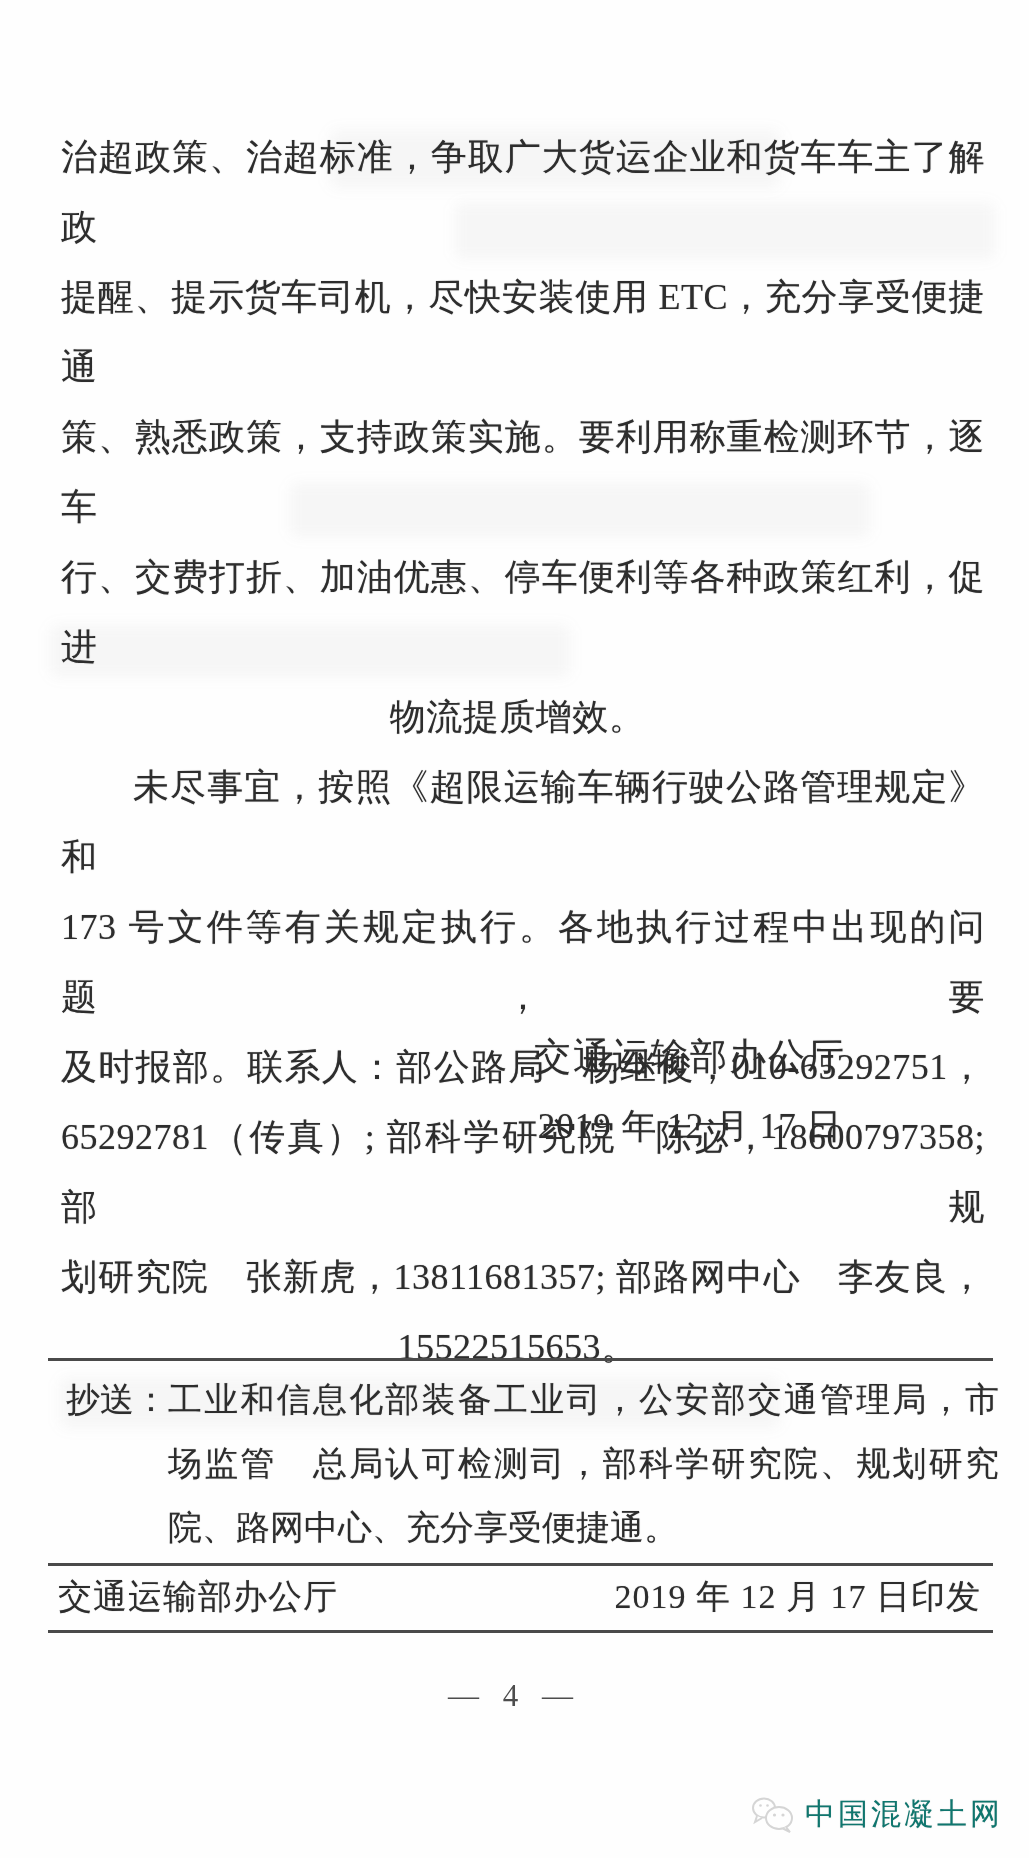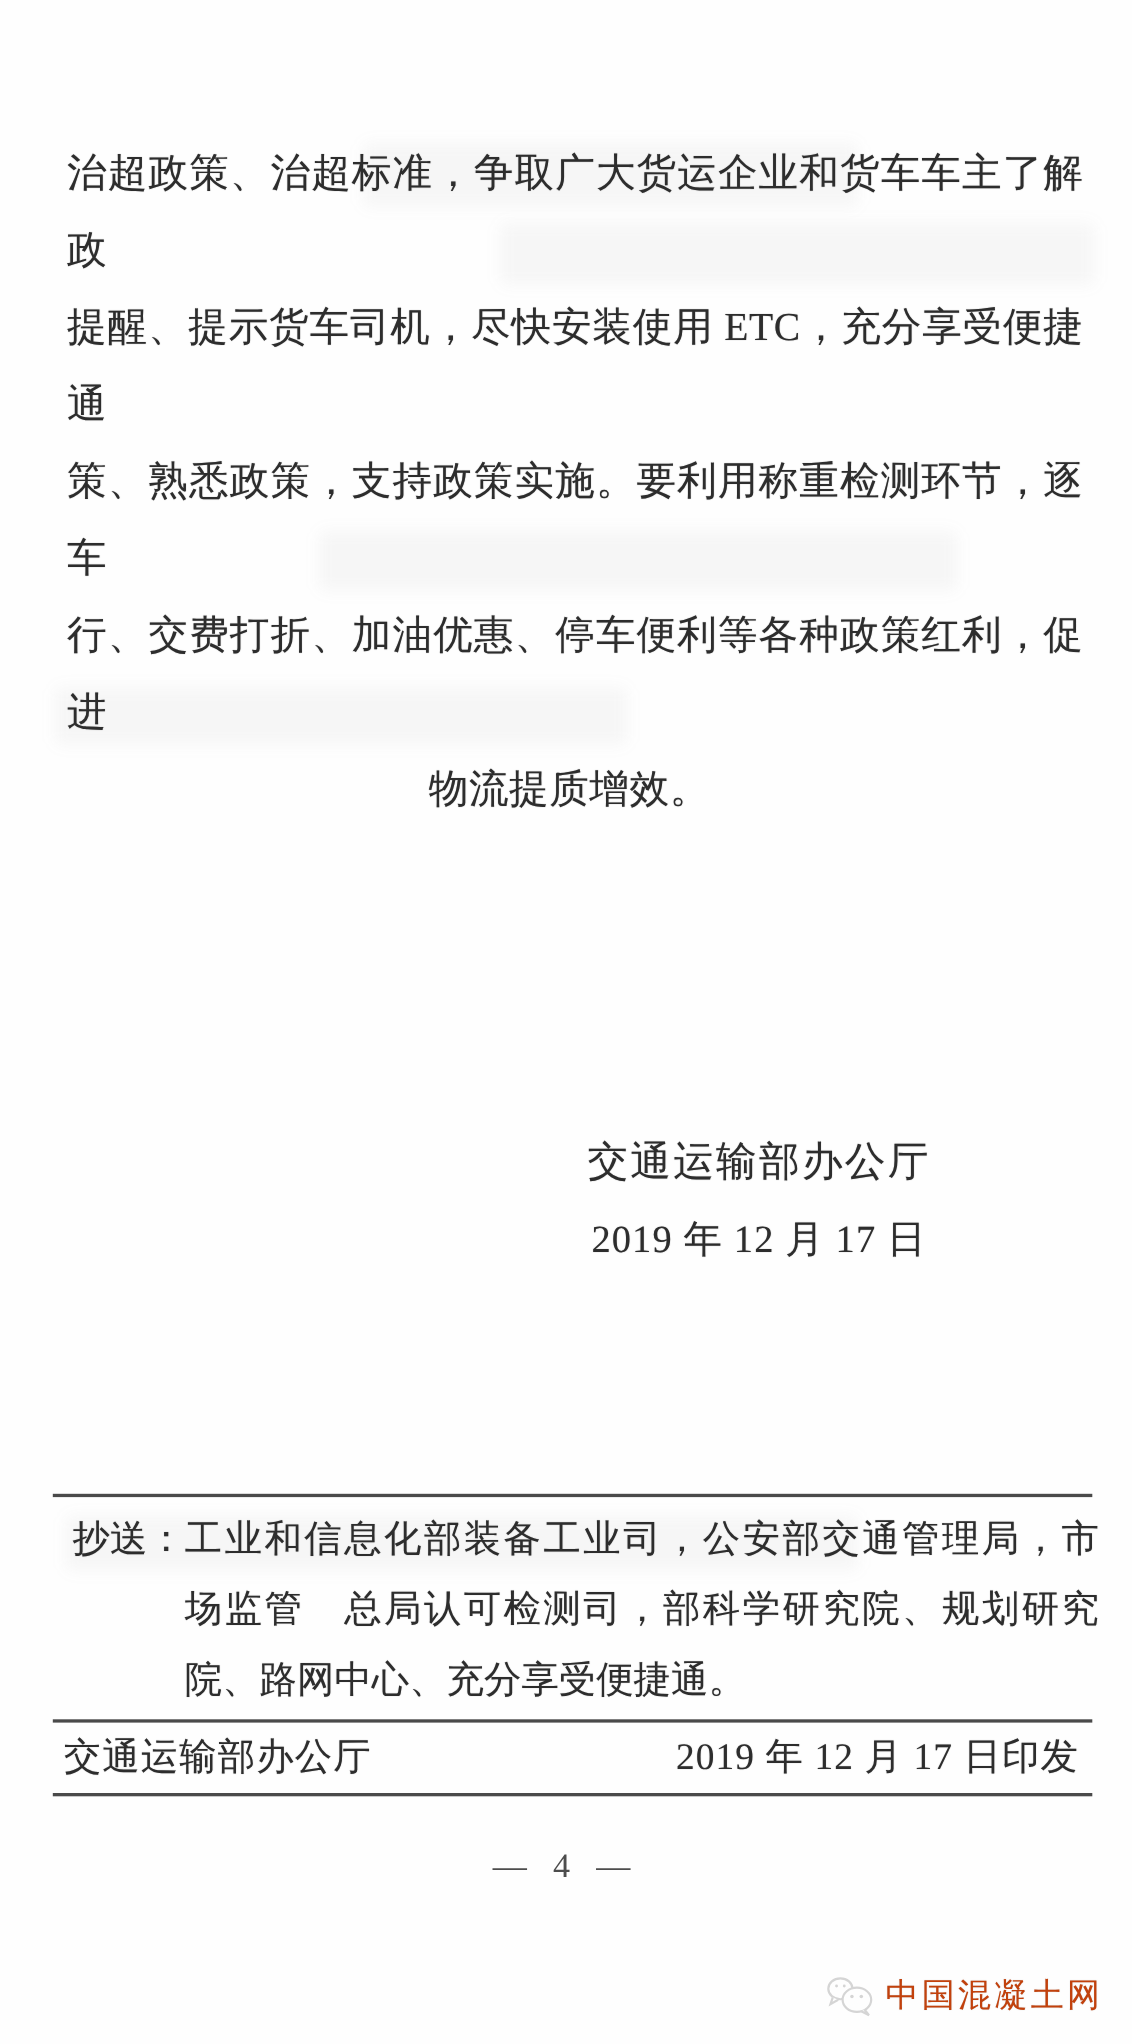--- a/index.html
+++ b/index.html
@@ -105,21 +105,21 @@
     letter-spacing:8px;
   }
 
   
   .watermark {
     position:absolute;
     top:1794px; right:26px;
     display:flex;
     align-items:center;
     gap:9px;
-    color:#c2410c;
+    color:#0f766e;
     font-size:30px;
     letter-spacing:3px;
     text-shadow:0 0 1px rgba(160,160,160,0.5);
   }
   .watermark svg { display:block; }
 </style>
 </head>
 <body>
 
 <div class="page">
@@ -130,20 +130,28 @@
   <div class="artifact a4"></div>
   <div class="artifact a5"></div>
 
   <div class="body-text">
     <div class="para">
       <div class="bline full">治超政策、治超标准，争取广大货运企业和货车车主了解政</div>
       <div class="bline full">提醒、提示货车司机，尽快安装使用 ETC，充分享受便捷通</div>
       <div class="bline full">策、熟悉政策，支持政策实施。要利用称重检测环节，逐车</div>
       <div class="bline full">行、交费打折、加油优惠、停车便利等各种政策红利，促进</div>
       <div class="bline">物流提质增效。</div>
+    </div>
+    <div class="para">
+      <div class="bline full indent">未尽事宜，按照《超限运输车辆行驶公路管理规定》和</div>
+      <div class="bline full">173 号文件等有关规定执行。各地执行过程中出现的问题，要</div>
+      <div class="bline full">及时报部。联系人：部公路局　杨继俊，010-65292751，</div>
+      <div class="bline full">65292781（传真）; 部科学研究院　陈宓，18600797358; 部规</div>
+      <div class="bline full">划研究院　张新虎，13811681357; 部路网中心　李友良，</div>
+      <div class="bline">15522515653。</div>
     </div>
   </div>
 
   <div class="signature">
     <div class="sig-org">交通运输部办公厅</div>
     <div class="sig-date">2019 年 12 月 17 日</div>
   </div>
 
   <div class="rule rule1"></div>
 

